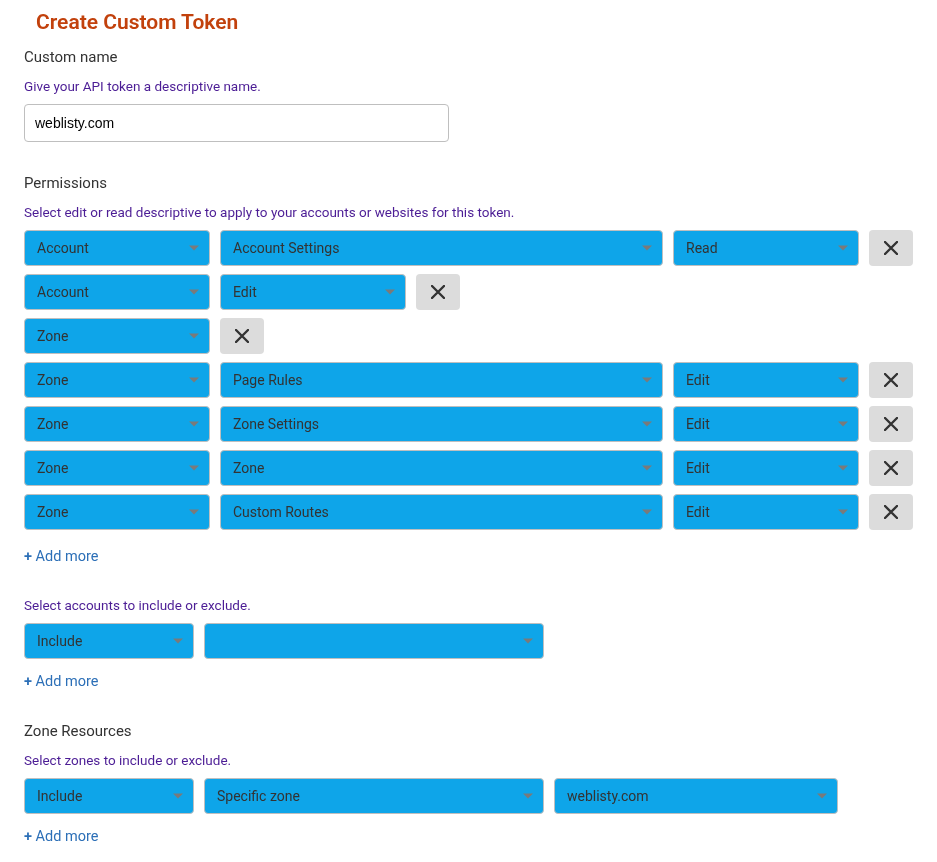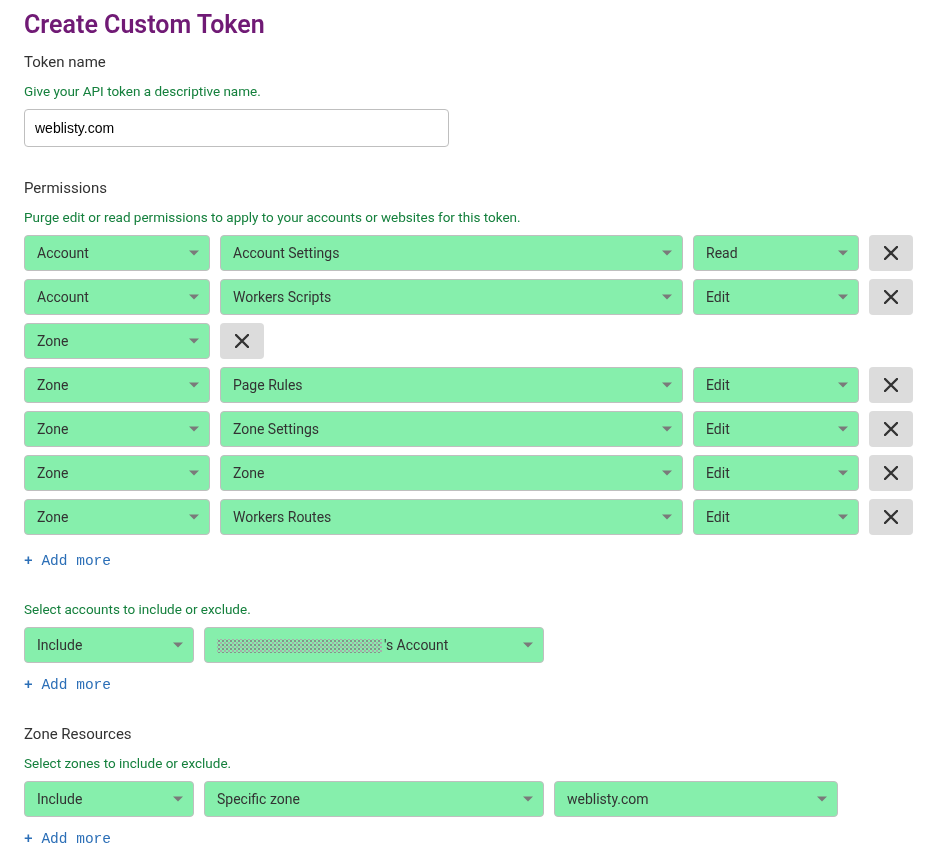--- a/index.html
+++ b/index.html
@@ -6,33 +6,33 @@
   body {
     margin: 0;
     padding: 10px 24px;
     font-family: -apple-system, BlinkMacSystemFont, "Segoe UI", Roboto, Arial, sans-serif;
     font-size: 14px;
     color: #333;
     background: #fff;
     width: 937px;
   }
   h2.page-title {
-    font-size: 25px;
+    font-size: 21px;
     font-weight: 600;
-    margin: 0 0 14px 0;
-    color: #701a75;
+    margin: 0 0 14px 12px;
+    color: #c2410c;
   }
   .section-label {
     font-size: 15px;
     color: #333;
     margin: 0 0 4px 0;
   }
   .section-desc {
     font-size: 13.5px;
-    color: #15803d;
+    color: #4c1d95;
     margin: 12px 0 10px 0;
   }
   .token-name-input {
     width: 425px;
     height: 38px;
     padding: 6px 10px;
     font-size: 14px;
     border: 1px solid #bfbfbf;
     border-radius: 4px;
     outline: none;
@@ -49,36 +49,36 @@
   }
   .dropdown {
     position: relative;
     border: 1px solid #bfbfbf;
     border-radius: 4px;
     height: 36px;
     display: flex;
     align-items: center;
     padding: 0 30px 0 12px;
     cursor: pointer;
-    background: #86efac;
+    background: #0ea5e9;
     overflow: hidden;
   }
   .dropdown .caret {
     position: absolute;
     right: 10px;
     top: 50%;
     transform: translateY(-50%);
     width: 0; height: 0;
     border-left: 5px solid transparent;
     border-right: 5px solid transparent;
     border-top: 5px solid #7a7a7a;
   }
   .perm-col1 { width: 186px; flex: none; }
   .perm-col2 { flex: 1; }
-  .perm-col3 { width: 166px; flex: none; align-items: center; }
+  .perm-col3 { width: 186px; flex: none; align-items: center; }
 
   .remove-btn {
     width: 44px;
     height: 36px;
     flex: none;
     background: #dcdcdc;
     border: none;
     border-radius: 4px;
     display: flex;
     align-items: center;
@@ -86,21 +86,20 @@
     cursor: pointer;
   }
   .remove-btn svg { width: 14px; height: 14px; }
 
   .add-more {
     color: #2c6fb7;
     font-size: 14.5px;
     cursor: pointer;
     margin-top: 10px;
     display: inline-block;
-    font-family: Liberation Mono, monospace;
   }
   .add-more .plus { font-weight: 600; }
 
   
   .ar-row { display: flex; gap: 10px; margin-bottom: 4px; }
   .ar-col1 { width: 170px; flex: none; }
   .ar-col2 { width: 340px; flex: none; }
 
   
   .redacted {
@@ -121,28 +120,28 @@
   .zr-col1 { width: 170px; flex: none; }
   .zr-col2 { width: 340px; flex: none; }
   .zr-col3 { width: 284px; flex: none; }
 </style>
 </head>
 <body>
 
 <h2 class="page-title">Create Custom Token</h2>
 
 <div>
-  <div class="section-label">Token name</div>
+  <div class="section-label">Custom name</div>
   <div class="section-desc">Give your API token a descriptive name.</div>
   <input type="text" class="token-name-input" value="weblisty.com" style="">
 </div>
 
 <div class="section">
   <div class="section-label">Permissions</div>
-  <div class="section-desc">Purge edit or read permissions to apply to your accounts or websites for this token.</div>
+  <div class="section-desc">Select edit or read descriptive to apply to your accounts or websites for this token.</div>
 
   <div id="perm-rows">
       <div class="perm-row">
         <div class="dropdown perm-col1">
           <span>Account</span>
           <span class="caret"></span>
         </div>
         <div class="dropdown perm-col2">
           <span>Account Settings</span>
           <span class="caret"></span>
@@ -155,24 +154,20 @@
           <svg viewBox="0 0 14 14">
             <path d="M1 1 L13 13 M13 1 L1 13" stroke="#333" stroke-width="2.4" stroke-linecap="round" fill="none"></path>
           </svg>
         </button>
       </div>
       <div class="perm-row">
         <div class="dropdown perm-col1">
           <span>Account</span>
           <span class="caret"></span>
         </div>
-        <div class="dropdown perm-col2">
-          <span>Workers Scripts</span>
-          <span class="caret"></span>
-        </div>
         <div class="dropdown perm-col3">
           <span>Edit</span>
           <span class="caret"></span>
         </div>
         <button class="remove-btn">
           <svg viewBox="0 0 14 14">
             <path d="M1 1 L13 13 M13 1 L1 13" stroke="#333" stroke-width="2.4" stroke-linecap="round" fill="none"></path>
           </svg>
         </button>
       </div>
@@ -243,21 +238,21 @@
             <path d="M1 1 L13 13 M13 1 L1 13" stroke="#333" stroke-width="2.4" stroke-linecap="round" fill="none"></path>
           </svg>
         </button>
       </div>
       <div class="perm-row">
         <div class="dropdown perm-col1">
           <span>Zone</span>
           <span class="caret"></span>
         </div>
         <div class="dropdown perm-col2">
-          <span>Workers Routes</span>
+          <span>Custom Routes</span>
           <span class="caret"></span>
         </div>
         <div class="dropdown perm-col3">
           <span>Edit</span>
           <span class="caret"></span>
         </div>
         <button class="remove-btn">
           <svg viewBox="0 0 14 14">
             <path d="M1 1 L13 13 M13 1 L1 13" stroke="#333" stroke-width="2.4" stroke-linecap="round" fill="none"></path>
           </svg>
@@ -271,21 +266,20 @@
 <div class="section">
   <div class="section-desc">Select accounts to include or exclude.</div>
 
   <div id="ar-rows">
       <div class="ar-row">
         <div class="dropdown ar-col1">
           <span>Include</span>
           <span class="caret"></span>
         </div>
         <div class="dropdown ar-col2">
-          <span><span class="redacted"></span><span>'s Account</span></span>
           <span class="caret"></span>
         </div>
       </div>
     </div>
 
   <span class="add-more"><span class="plus">+</span> <span>Add more</span></span>
 </div>
 
 <div class="section">
   <div class="section-label">Zone Resources</div>

